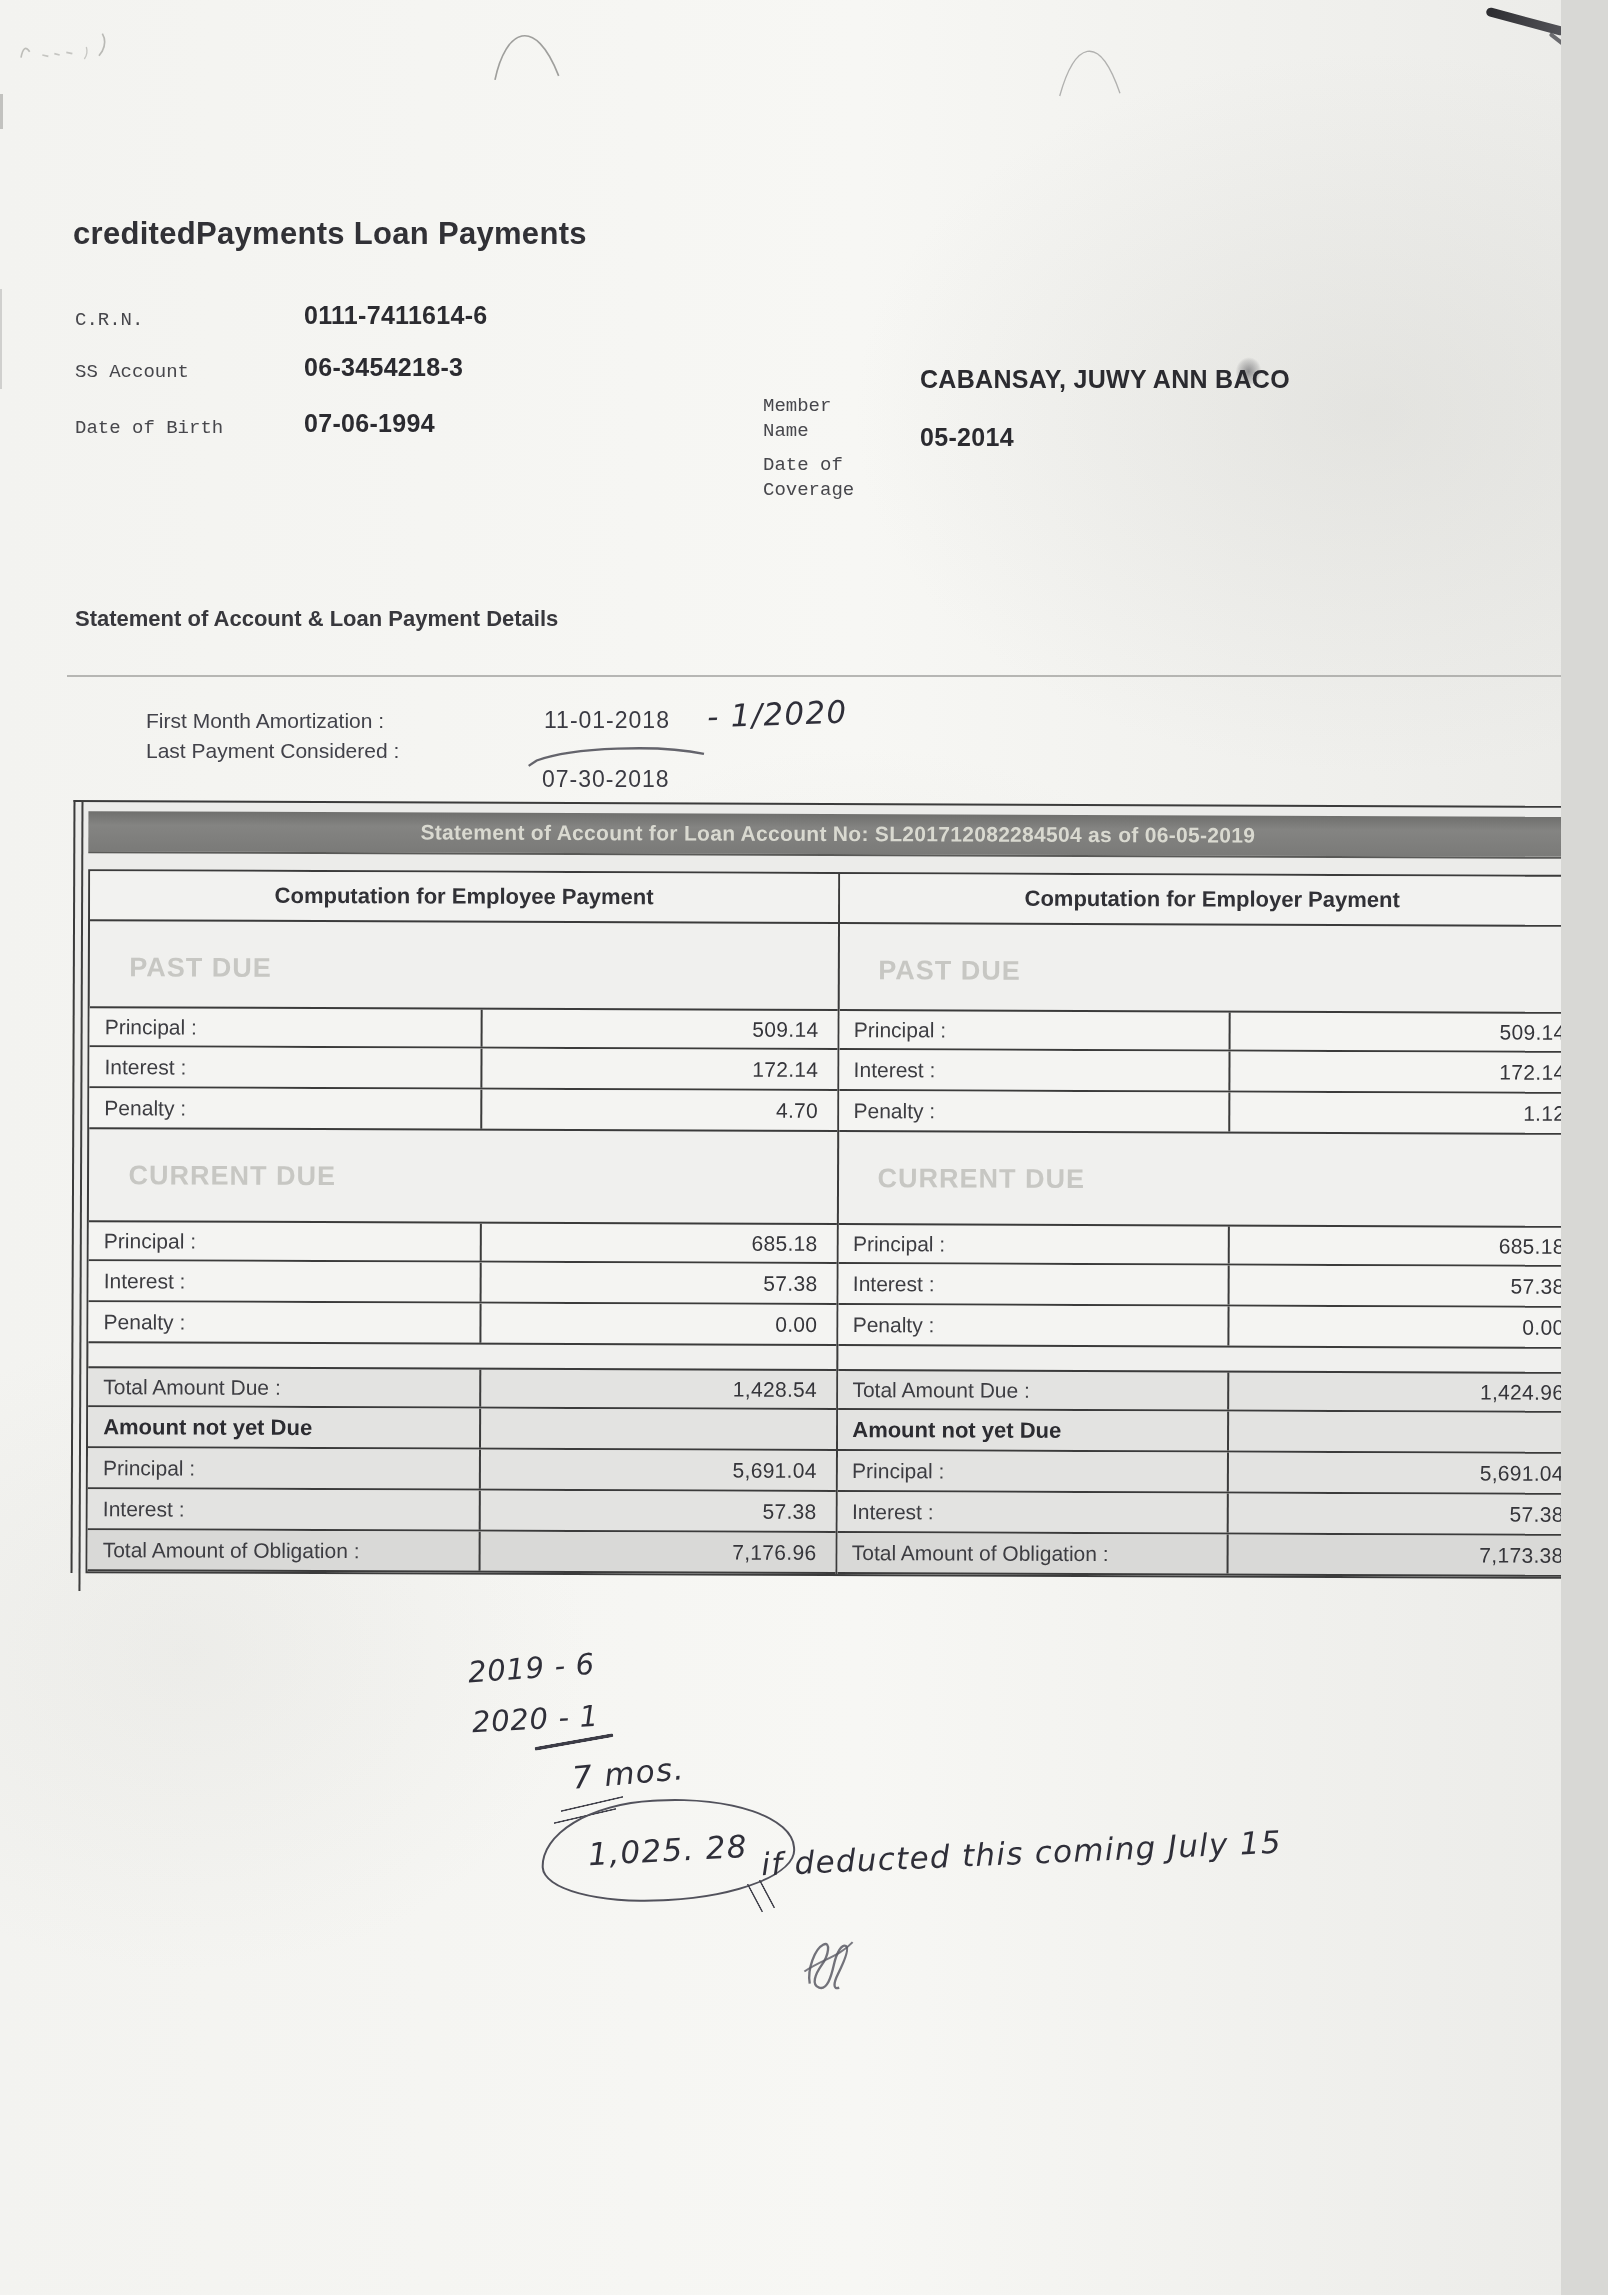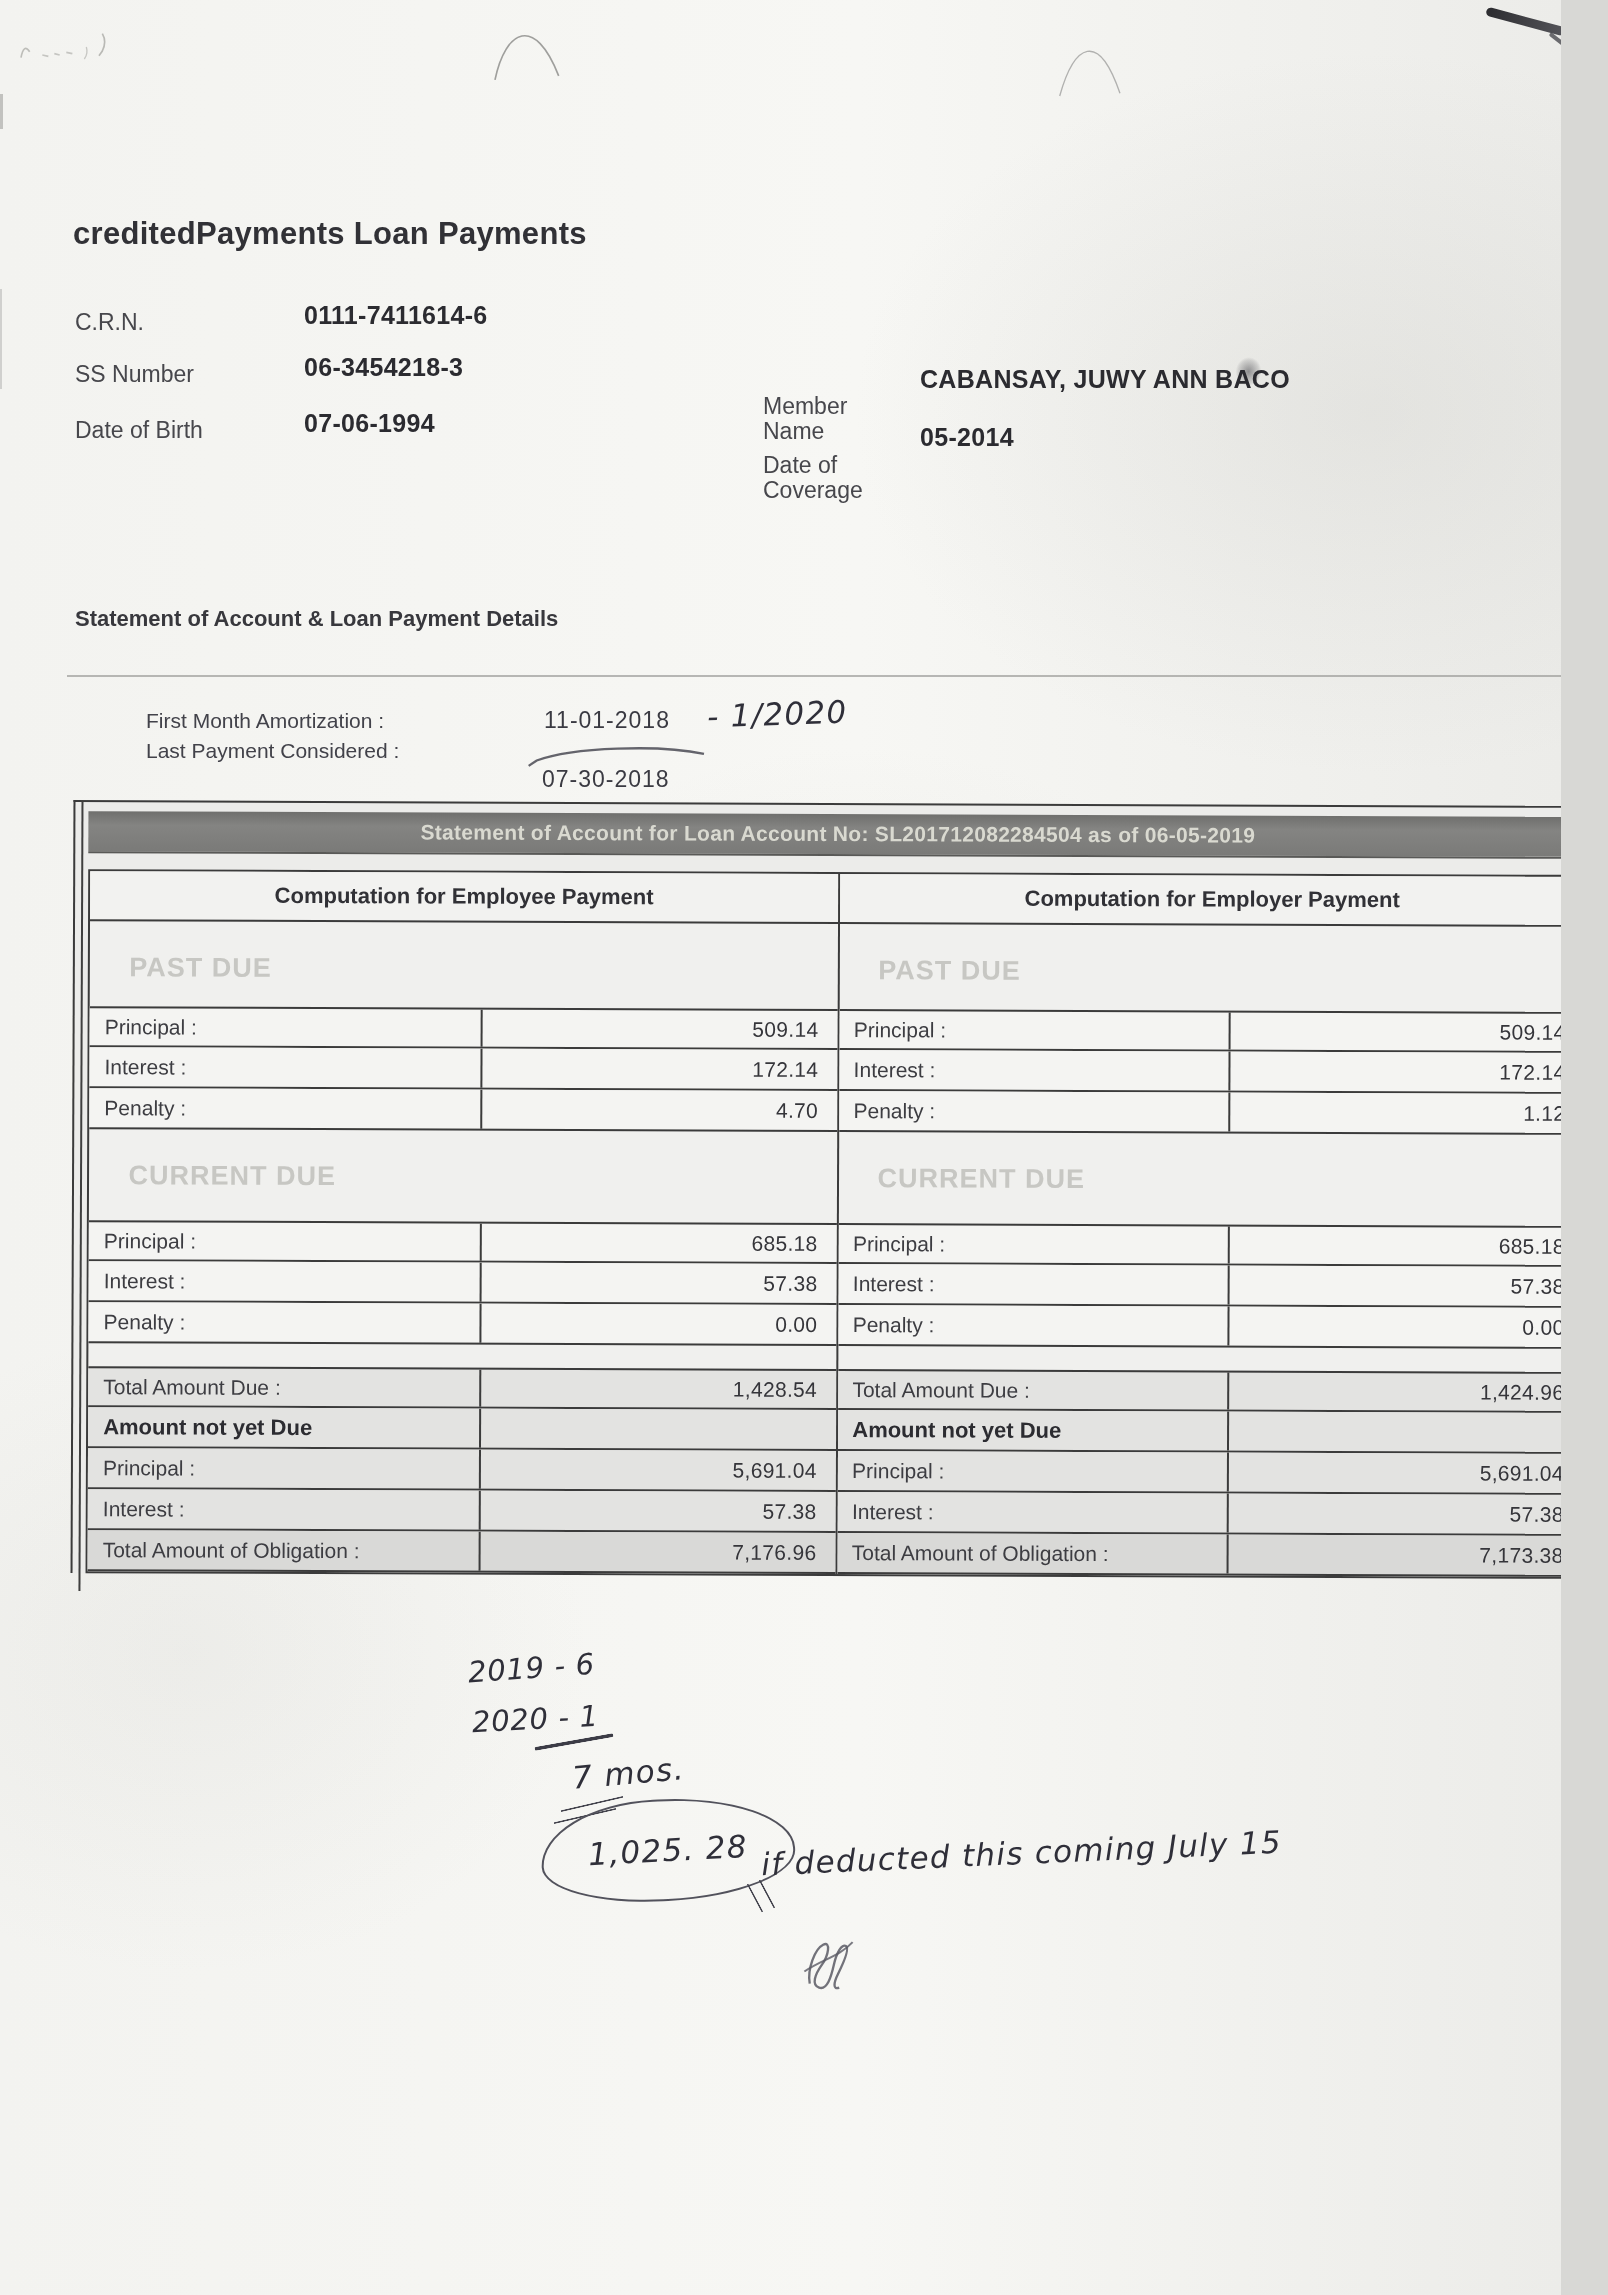--- a/index.html
+++ b/index.html
@@ -9,21 +9,21 @@
     background:
       radial-gradient(868px 601px at 88% 18%, rgba(198,198,193,.28), transparent 60%),
       radial-gradient(668px 534px at 12% 72%, rgba(206,206,201,.20), transparent 60%),
       radial-gradient(534px 334px at 55% 42%, rgba(210,210,205,.18), transparent 65%),
       linear-gradient(90deg,#f3f3f0,#f7f7f4 55%,#ecece9 100%);
   }
   .abs{position:absolute;}
 
   
   .doc-title{font-size:31px;font-weight:bold;color:#313136;letter-spacing:0.3px;}
-  .p-label{font-size:23px;color:#47474c;}
+  .p-label{font-size:19px;color:#47474c;font-family:Liberation Mono, monospace;}
   .p-label.two-line{line-height:25px;margin-top:47px;}
   .p-value{font-size:25px;font-weight:bold;color:#2b2b30;letter-spacing:0.3px;}
   .section-title{font-size:22px;font-weight:bold;color:#38383d;}
   .rule{border-top:2px solid #9b9b99;opacity:.7;}
   .amort-label{font-size:21px;color:#42424a;}
   .amort-value{font-size:23px;color:#3a3a42;letter-spacing:1px;}
 
   
   .table-wrap{
     left:72px;top:803px;width:1525px;box-sizing:border-box;
@@ -93,21 +93,21 @@
   <div class="abs ink-tail" style="left:1548px;top:37px;width:17.4px;height:4px;transform:rotate(38deg);"></div>
 
   <div class="abs edge-mark" style="left:0;top:94px;width:2.7px;height:35px;opacity:.65;"></div>
   <div class="abs edge-mark" style="left:0;top:289px;width:2px;height:100px;opacity:.45;"></div>
 
   <div class="abs doc-title" style="left:73px;top:216px;">creditedPayments Loan Payments</div>
 
   <div class="abs p-label" style="left:75px;top:309px;">C.R.N.</div>
   <div class="abs p-value" style="left:304px;top:301px;">0111-7411614-6</div>
 
-  <div class="abs p-label" style="left:75px;top:361px;">SS Number</div>
+  <div class="abs p-label" style="left:75px;top:361px;">SS Account</div>
   <div class="abs p-value" style="left:304px;top:353px;">06-3454218-3</div>
 
   <div class="abs p-label two-line" style="left:763px;top:347px;width:114px;">Member Name</div>
   <div class="abs p-value" style="left:920px;top:365px;">CABANSAY, JUWY ANN BACO</div>
 
   <div class="abs" style="left:1232px;top:353px;width:33px;height:37px;transform:rotate(8deg);
         background:radial-gradient(closest-side, rgba(35,35,42,.45), rgba(35,35,42,.12) 62%, transparent 78%);"></div>
 
   <div class="abs p-label" style="left:75px;top:417px;">Date of Birth</div>
   <div class="abs p-value" style="left:304px;top:409px;">07-06-1994</div>

